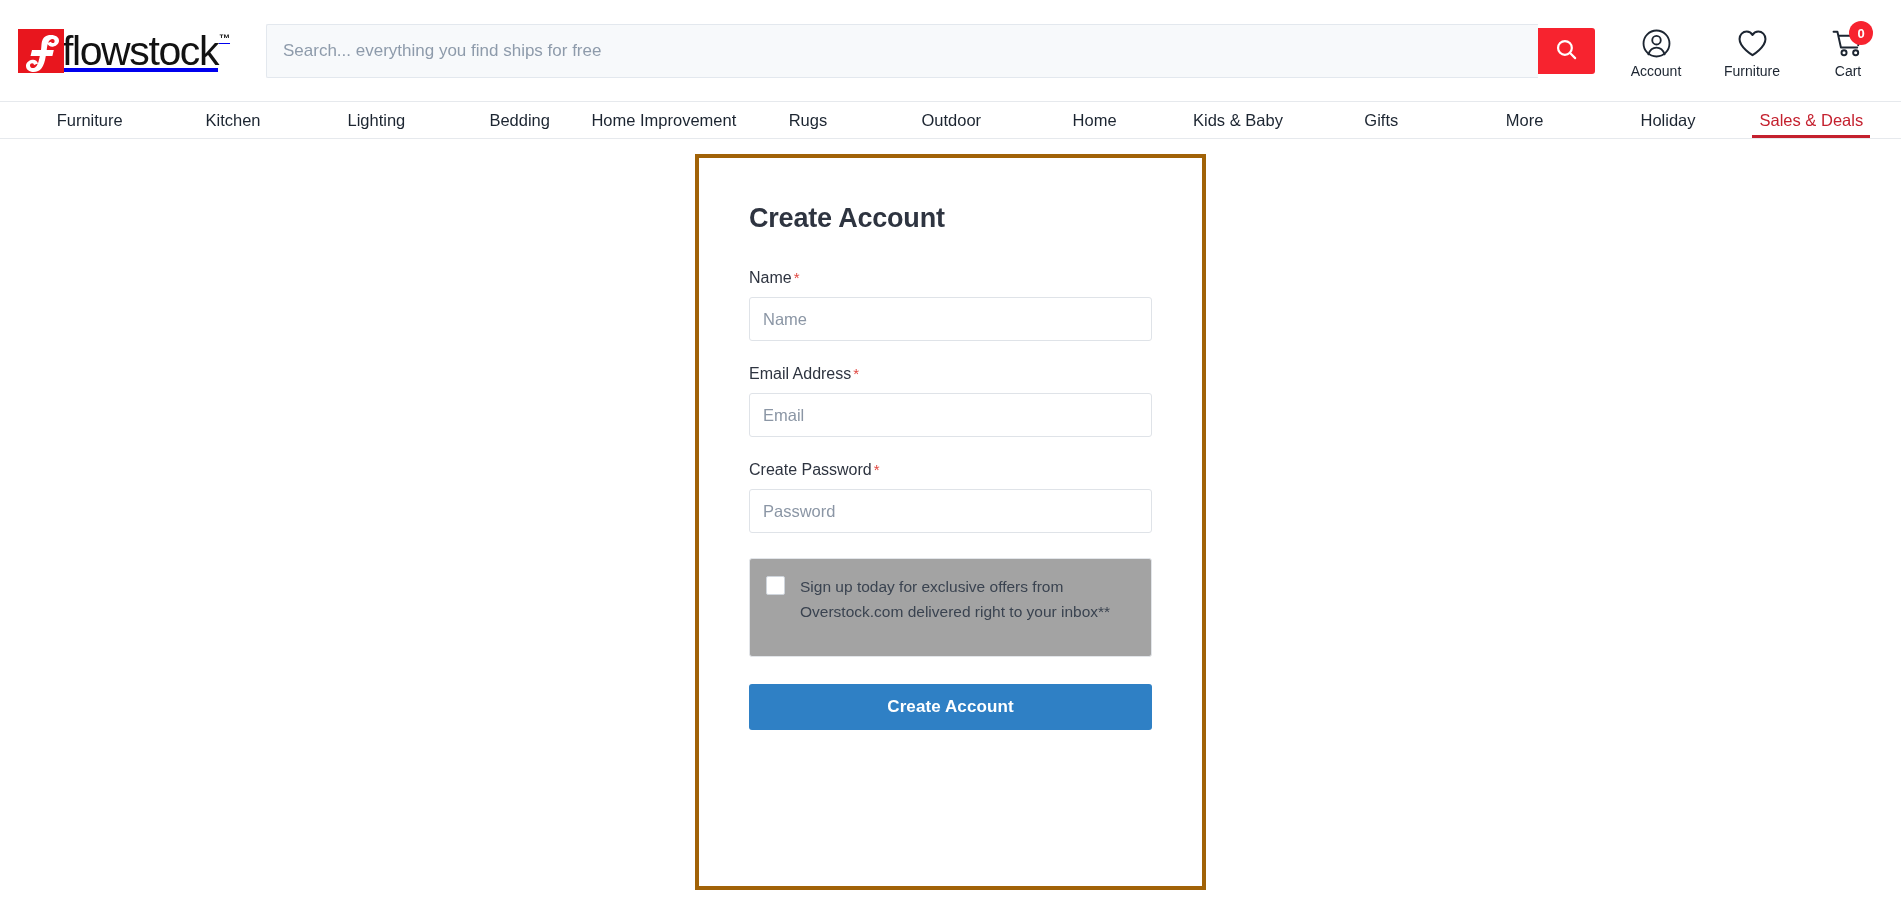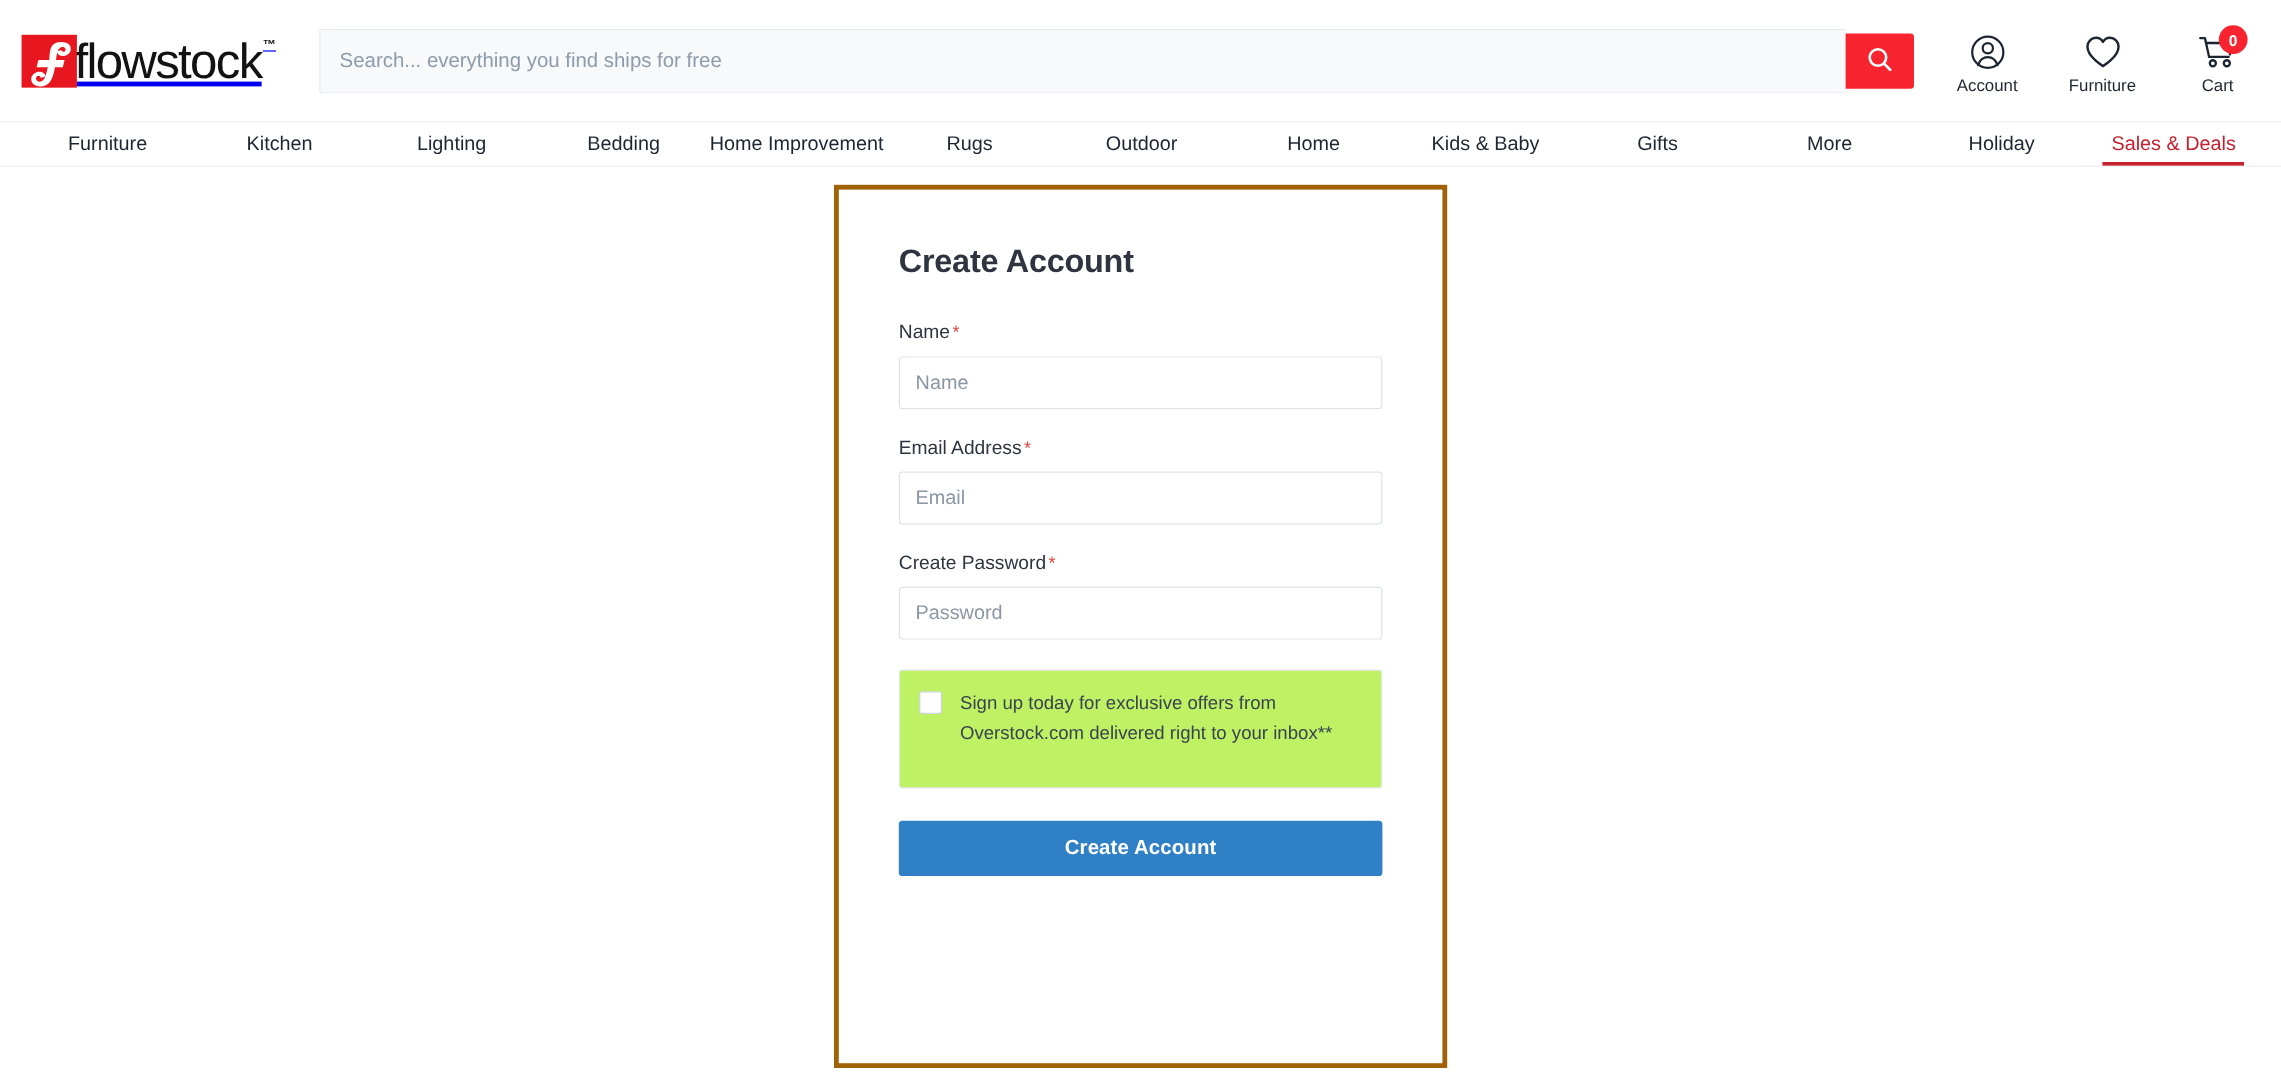--- a/index.html
+++ b/index.html
@@ -216,21 +216,21 @@
     font-family: "Liberation Sans", sans-serif;
   }
   .finput::placeholder { color: #8b96a5; }
 
   .pw-row { display: flex; gap: 40px; margin-bottom: 25px; justify-content: center; }
   .pw-col { flex: 1 1 0; min-width: 0; }
   .pw-col .field { margin-bottom: 0; }
 
   .optin {
     border: 1px solid #e2e5e9;
-    background: #bef264;
+    background: #a3a3a3;
     border-radius: 3px;
     padding: 15px 16px 32px 16px;
     display: flex;
     align-items: flex-start;
     gap: 15px;
     margin-bottom: 27px;
     min-height: 96px;
   }
   .optin-box {
     width: 19px;

